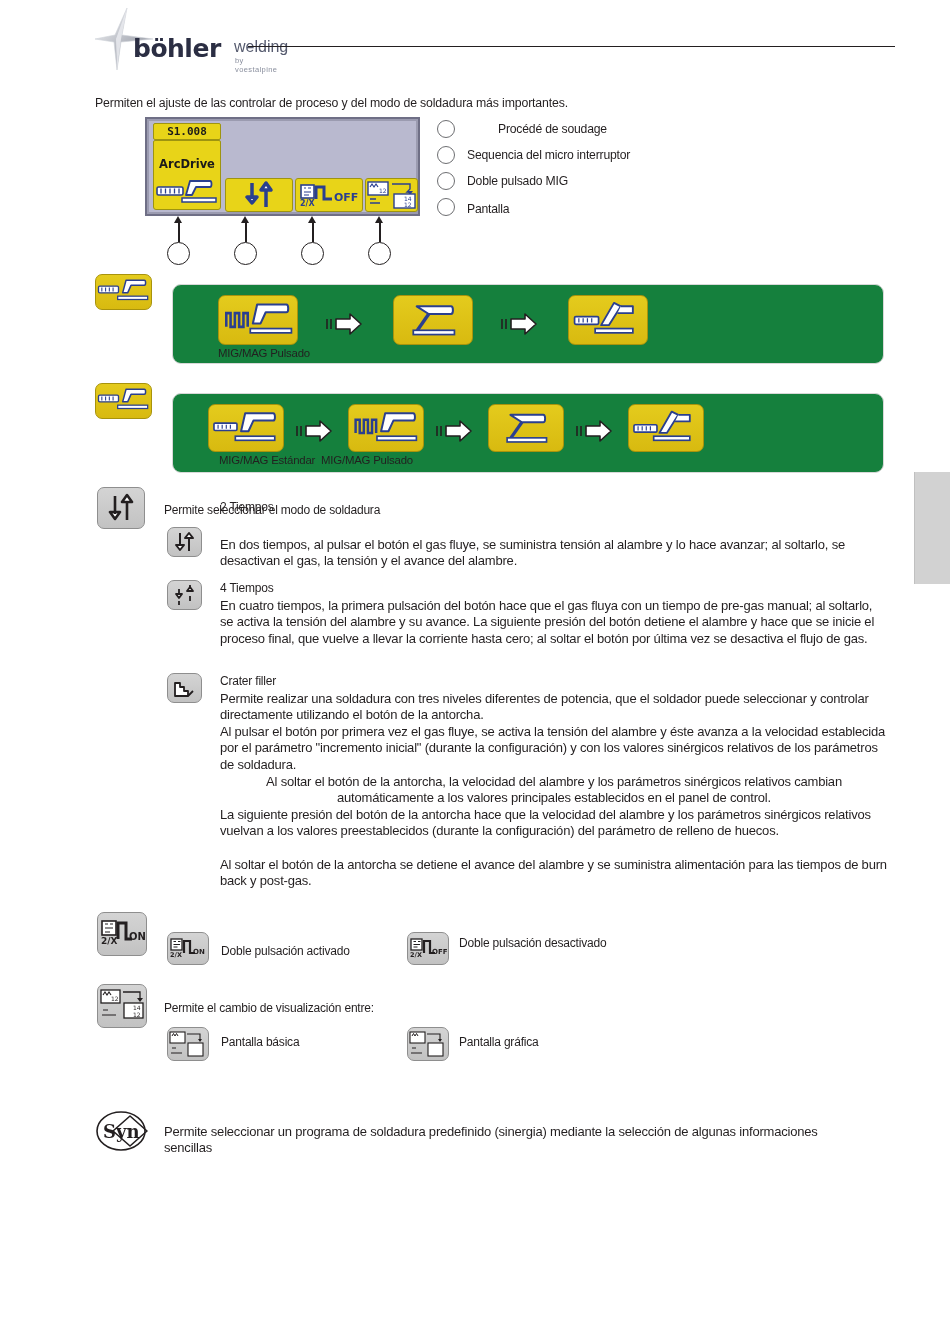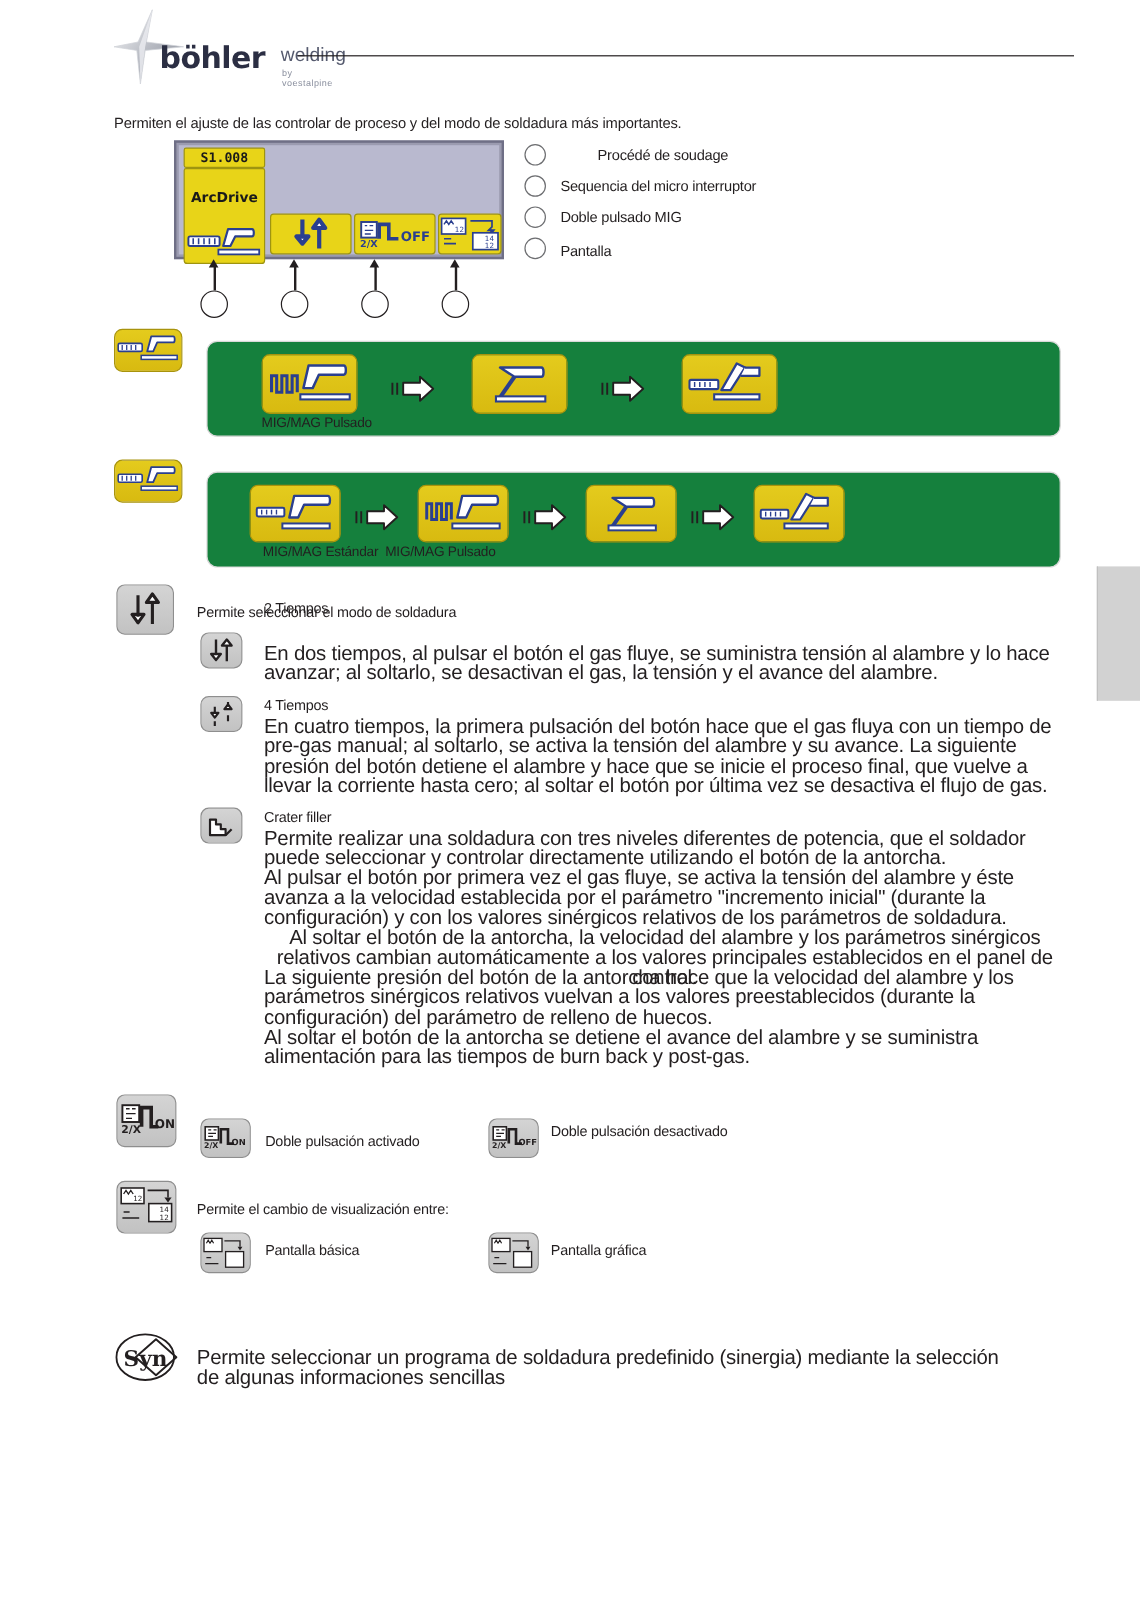--- a/index.html
+++ b/index.html
@@ -19,32 +19,32 @@
   .logo-star { position: absolute; left: 0px; top: 0px; width: 60px; height: 62px; }
   .logo-text { position: absolute; left: 38px; top: 26px; font-weight: bold; font-size: 25px;
      letter-spacing: -0.5px; color: #2b2e43; font-family: "DejaVu Sans", sans-serif; }
   .logo-welding { position: absolute; left: 139px; top: 30px; font-size: 16px; color: #555a6e;
      font-family: "Liberation Sans", sans-serif; }
   .logo-by { position: absolute; left: 140px; top: 48px; font-size: 7.5px; color: #8a8f9e; letter-spacing: .4px; }
   .header-rule { position: absolute; left: 248px; top: 46px; width: 647px; height: 1px; background: #231f20; }
 
   
   .intro { position: absolute; left: 95px; top: 96px; font-size: 12.3px; letter-spacing: -0.15px; }
-  .body-txt { font-size: 17px; line-height: 16.4px; letter-spacing: -0.2px; }
+  .body-txt { font-size: 13px; line-height: 16.4px; letter-spacing: -0.2px; }
   .sub-title { font-size: 12px; letter-spacing: -0.2px; }
 
   
   .lcd { position: absolute; left: 145px; top: 117px; width: 275px; height: 99px;
      background: #9b9bb0; border: 2px solid #6f6f86; }
   .lcd-screen { position: absolute; left: 2px; top: 2px; width: 267px; height: 91px; background: #b9b9cf; }
   .lcd-s1 { position: absolute; left: 6px; top: 4px; width: 68px; height: 17px; background: #e8d418;
      border: 1px solid #9e9410; border-radius: 2px; }
   .lcd-s1 span { display:block; text-align:center; font-family: "DejaVu Sans Mono", monospace;
      font-weight: bold; font-size: 11px; line-height: 15px; color: #1a1a1a; }
-  .lcd-arc { position: absolute; left: 6px; top: 21px; width: 68px; height: 80px; background: #e8d418;
+  .lcd-arc { position: absolute; left: 6px; top: 21px; width: 68px; height: 70px; background: #e8d418;
      border: 1px solid #9e9410; border-radius: 2px 2px 3px 3px; }
   .lcd-arc .lbl { text-align:center; font-weight: bold; font-size: 11.5px; color: #1a1a1a;
      font-family: "DejaVu Sans", sans-serif; margin-top: 16px; }
   .lcd-btn { position: absolute; bottom: 2px; height: 34px; background: #e8d418;
      border: 1px solid #9e9410; border-radius: 3px; }
   .lcd-b2 { left: 78px;  width: 68px; }
   .lcd-b3 { left: 148px; width: 68px; }
   .lcd-b4 { left: 218px; width: 53px; }
 
   

